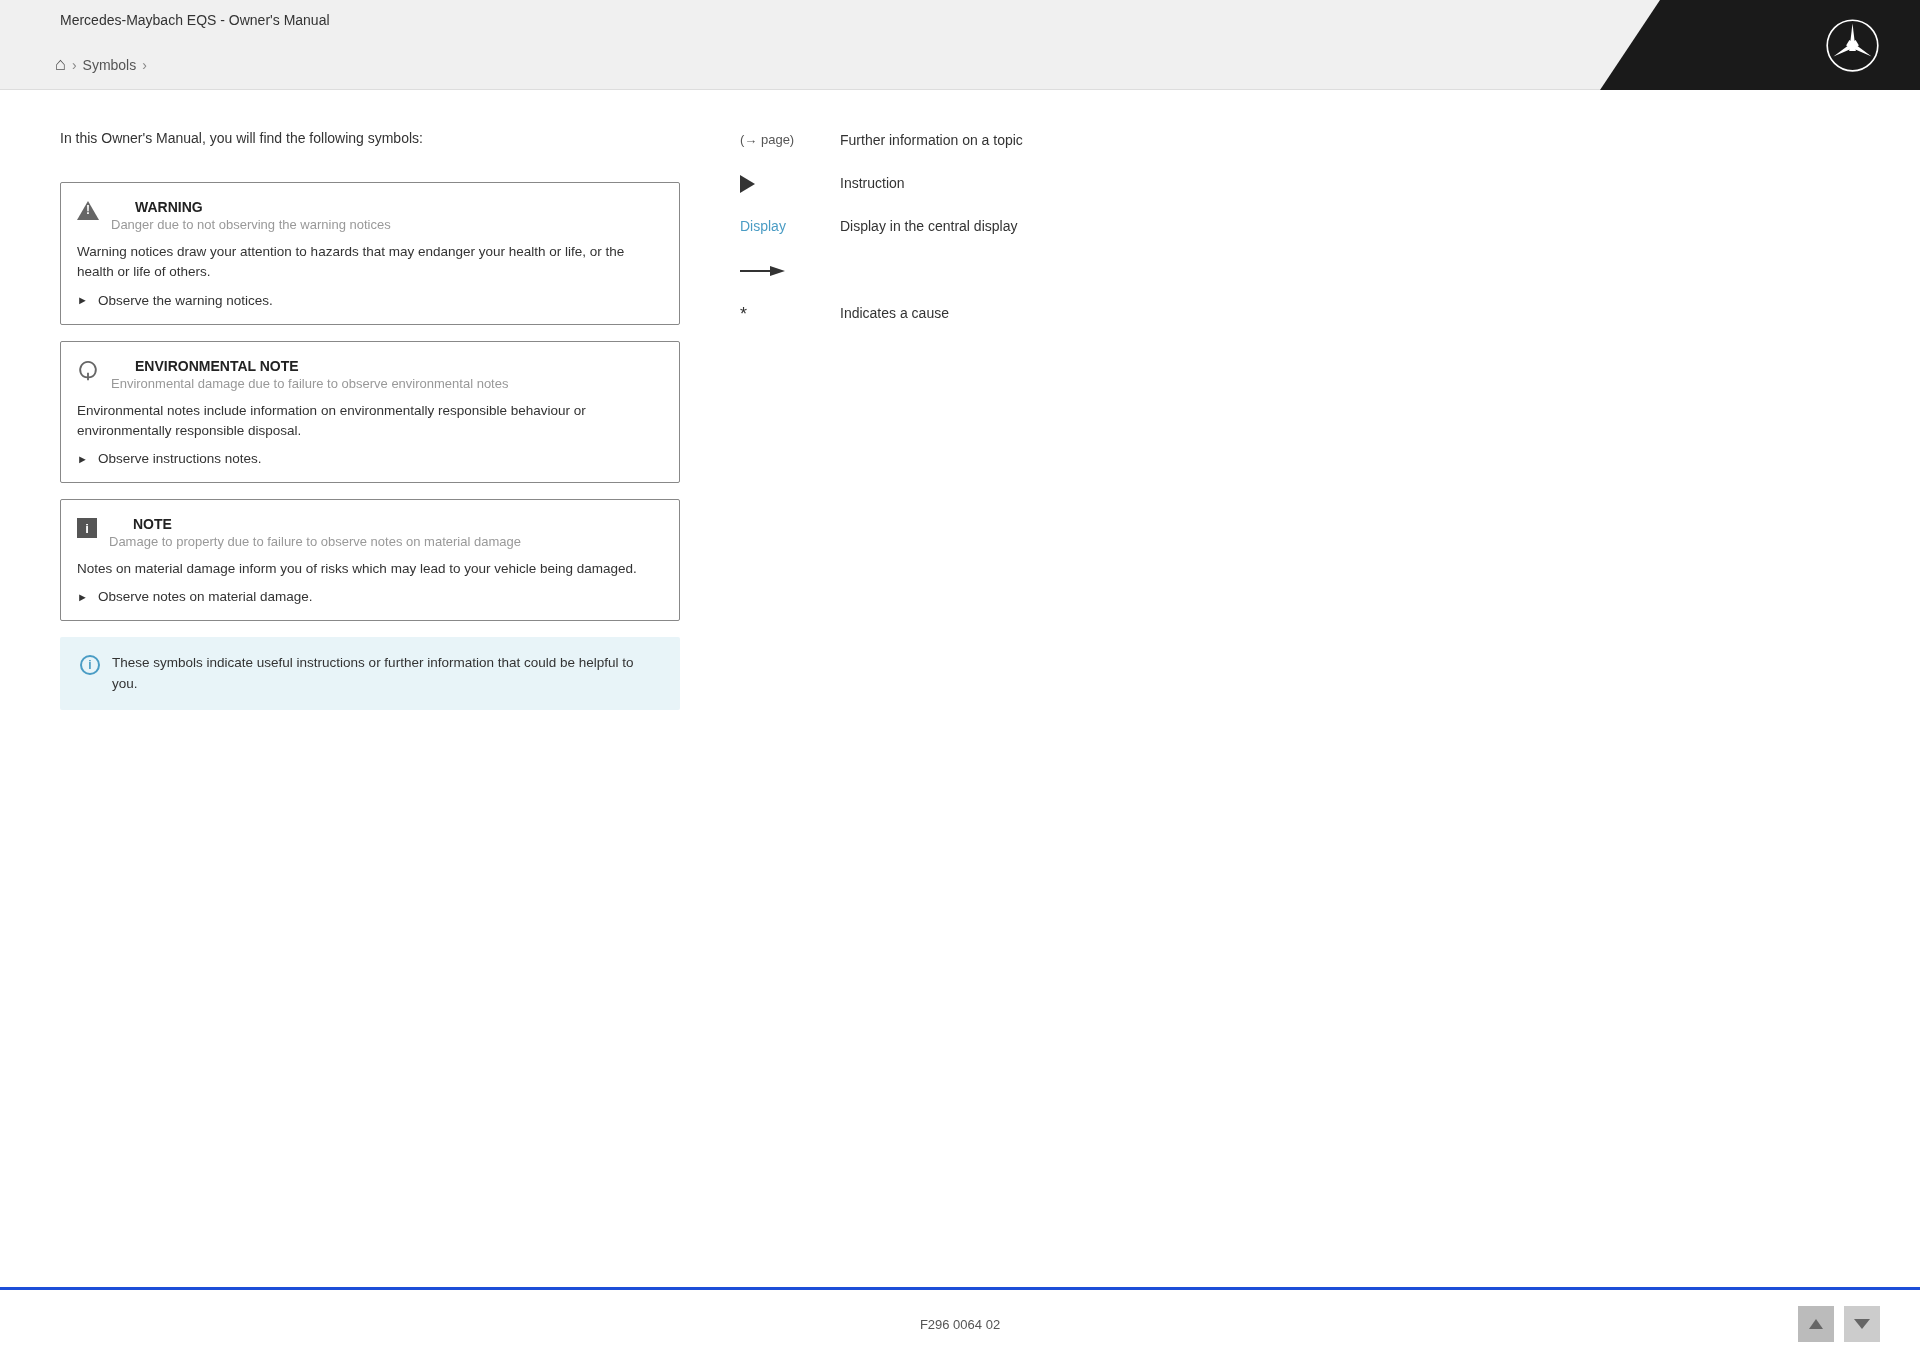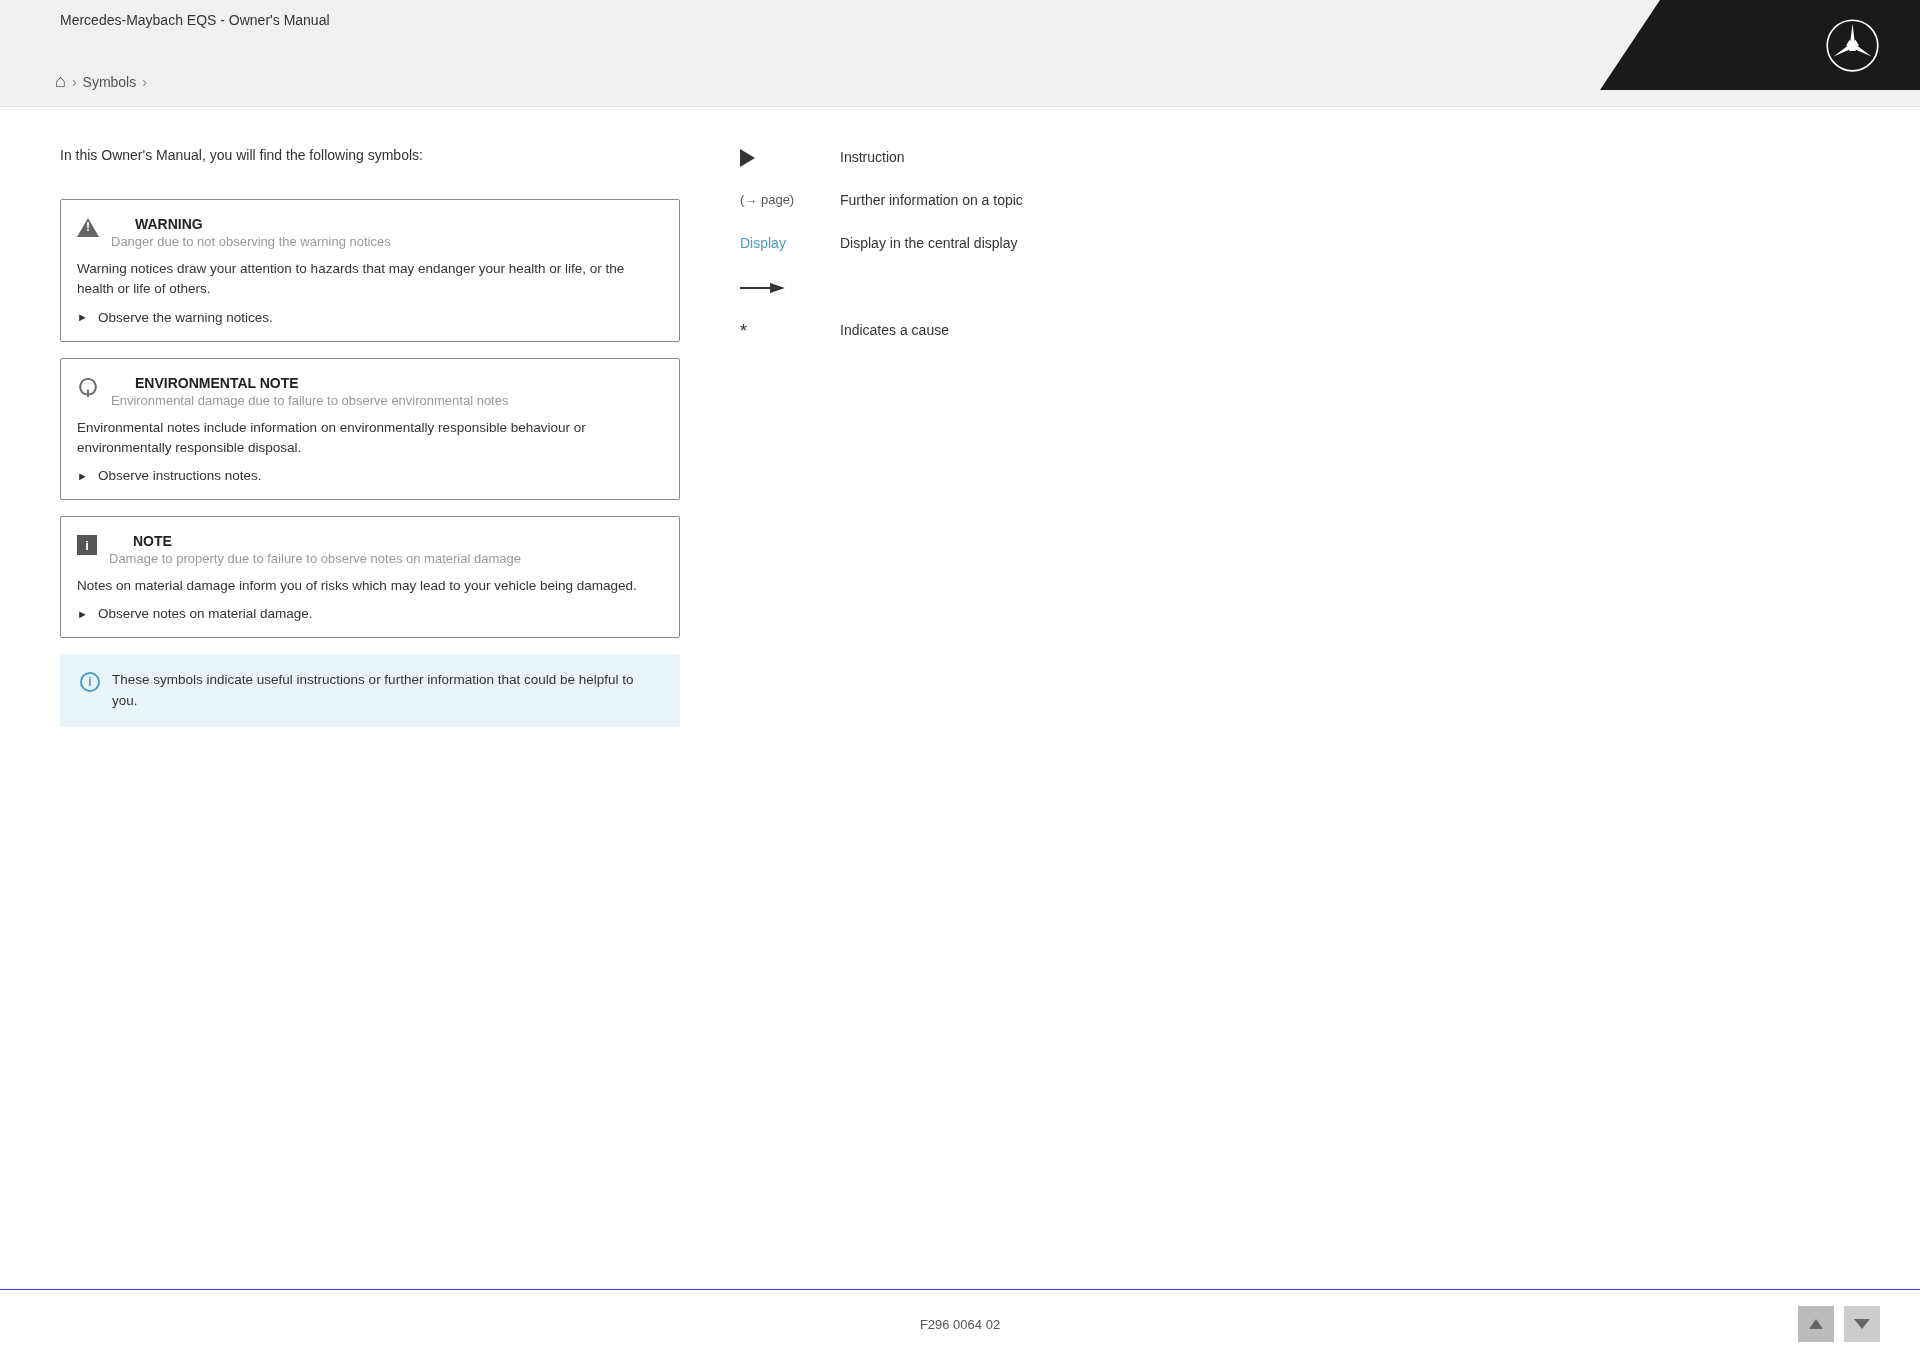--- a/index.html
+++ b/index.html
@@ -10,21 +10,21 @@
       display: flex;
       flex-direction: column;
     }
 
     
     .header {
       background: #f0f0f0;
       border-bottom: 1px solid #ddd;
       padding: 0;
       position: relative;
-      height: 107px;
+      height: 90px;
       display: flex;
       align-items: center;
     }
     .header-title {
       font-size: 14px;
       color: #333;
       position: absolute;
       top: 12px;
       left: 60px;
     }
@@ -250,21 +250,21 @@
       line-height: 1;
     }
 
     
     .footer {
       background: white;
       text-align: center;
       padding: 20px;
       font-size: 13px;
       color: #555;
-      border-top: 1px solid #1d4ed8;
+      border-top: 3px solid #1d4ed8;
       display: flex;
       justify-content: space-between;
       align-items: center;
       padding: 16px 40px;
       gap: 20px;
     }
     .footer-code {
       flex: 1;
       text-align: center;
       font-size: 13px;
@@ -374,30 +374,30 @@
       <div class="info-circle">i</div>
       <span>These symbols indicate useful instructions or further information that could be helpful to you.</span>
     </div>
   </div>
 
   <div class="right-col">
     <div class="symbol-table">
 
       <div class="symbol-row">
         <div class="symbol-icon-cell">
-          <div class="symbol-play"></div>
-        </div>
-        <div class="symbol-desc">Instruction</div>
+          <span class="symbol-arrow-text">(→ page)</span>
+        </div>
+        <div class="symbol-desc">Further information on a topic</div>
       </div>
 
       <div class="symbol-row">
         <div class="symbol-icon-cell">
-          <span class="symbol-arrow-text">(→ page)</span>
-        </div>
-        <div class="symbol-desc">Further information on a topic</div>
+          <div class="symbol-play"></div>
+        </div>
+        <div class="symbol-desc">Instruction</div>
       </div>
 
       <div class="symbol-row">
         <div class="symbol-icon-cell">
           <span class="symbol-display-text">Display</span>
         </div>
         <div class="symbol-desc">Display in the central display</div>
       </div>
 
       <div class="symbol-row">

